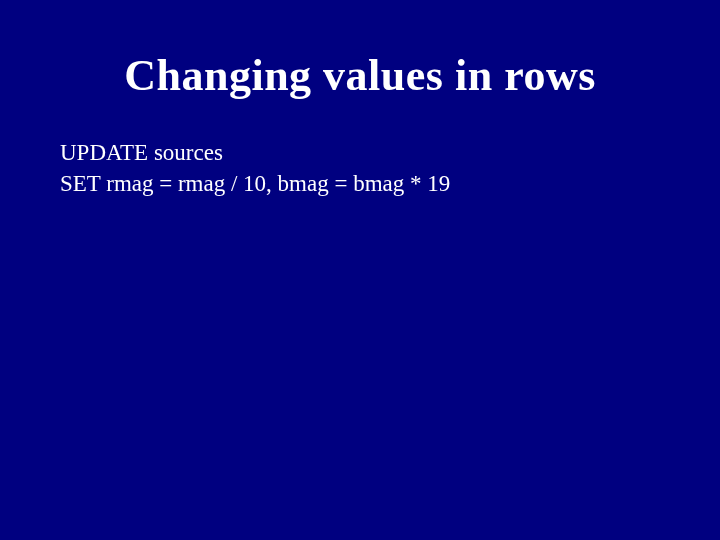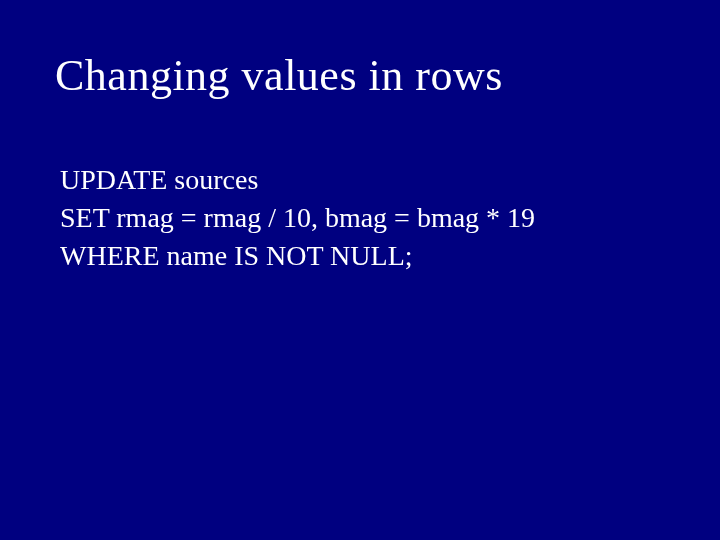--- a/index.html
+++ b/index.html
@@ -18,37 +18,36 @@
       font-family: "Times New Roman", Times, serif;
       position: relative;
     }
     .slide {
       width: 100%;
       height: 100%;
       padding: 50px 55px 0 55px;
     }
     .title {
       font-size: 44px;
-      font-weight: normal;
-      text-align: left;
-      margin-bottom: 60px;
+      font-weight: bold;
+      text-align: center;
+      margin-bottom: 36px;
       letter-spacing: 0.5px;
     }
     .content {
-      font-size: 28px;
+      font-size: 23px;
       line-height: 1.35;
       padding-left: 5px;
     }
     .line {
       display: block;
     }
   </style>
 </head>
 <body>
 
 <div class="slide">
   <h1 class="title">Changing values in rows</h1>
   <div class="content">
     <span class="line">UPDATE sources</span>
     <span class="line">SET rmag = rmag / 10, bmag = bmag * 19</span>
-    <span class="line">WHERE name IS NOT NULL;</span>
   </div>
 </div>
 
 </body></html>

